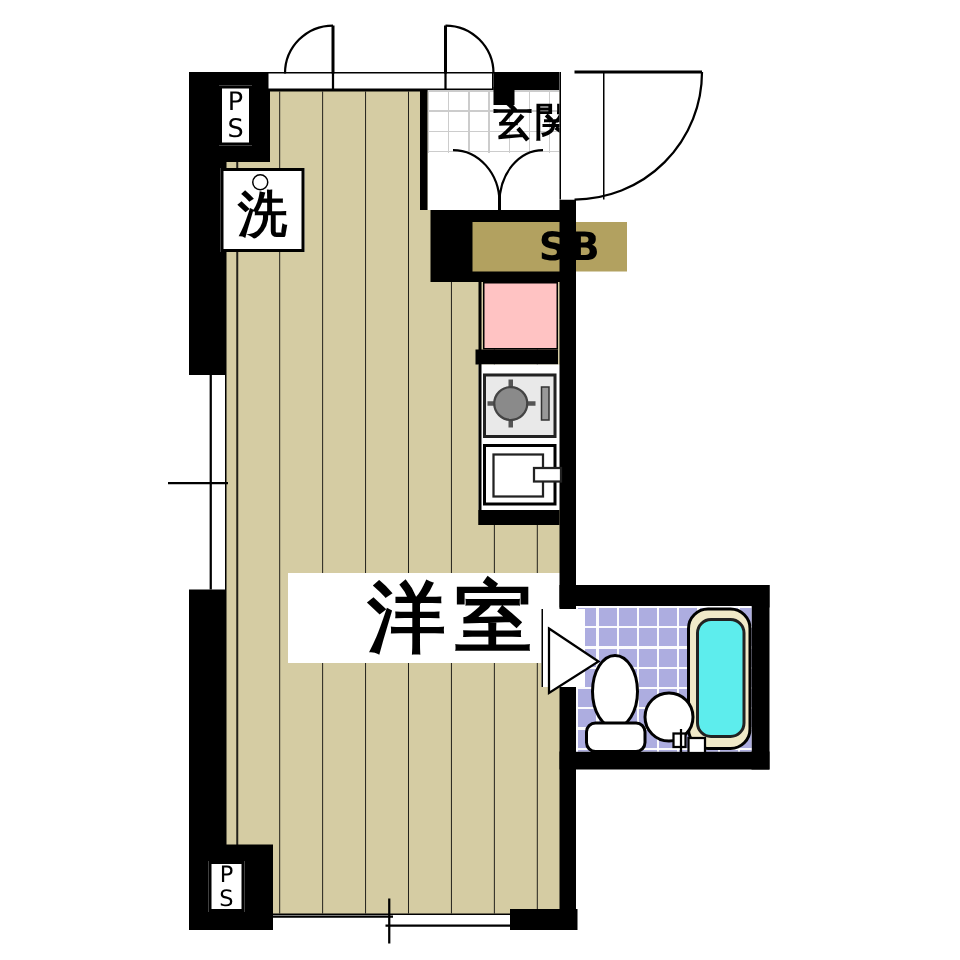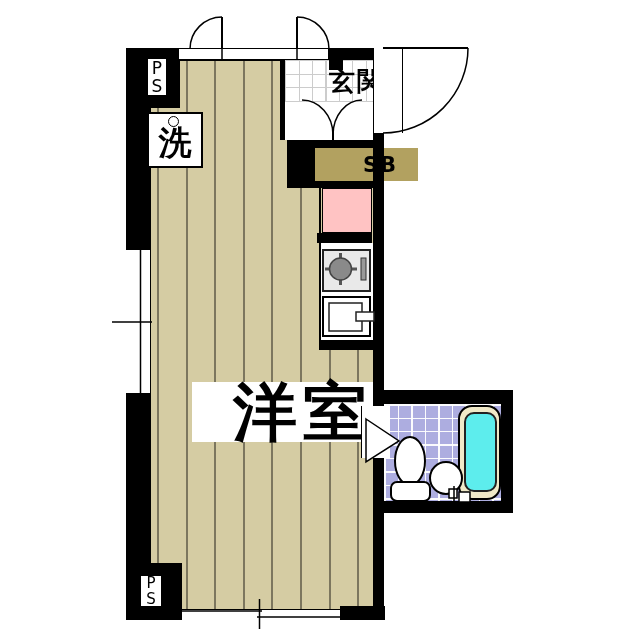--- a/index.html
+++ b/index.html
@@ -27,35 +27,35 @@
 
   <div class="floor" style="left:150px;top:60px;width:223px;height:548px;"></div>
 
   <div class="tile-genkan" style="left:285px;top:60px;width:88px;height:42px;"></div>
   <div class="abs" style="left:285px;top:102px;width:88px;height:38px;background:#fff;"></div>
   <div class="abs label" style="left:285px;top:60px;width:88px;height:42px;font-size:26px;font-weight:600;letter-spacing:2px;">玄関</div>
 
   <div class="wall" style="left:280px;top:60px;width:5px;height:80px;"></div>
 
   <div class="wall" style="left:287px;top:140px;width:91px;height:48px;"></div>
-  <div class="abs label" style="left:297px;top:148px;width:75px;height:33px;background:#b2a160;font-size:21px;font-weight:600;letter-spacing:2px;margin-left:18px;">
+  <div class="abs label" style="left:297px;top:148px;width:75px;height:33px;background:#b2a160;font-size:26px;font-weight:600;letter-spacing:2px;margin-left:18px;">
     <span>SB</span>
   </div>
 
   <div class="abs" style="left:322px;top:188px;width:50px;height:45px;background:#ffc3c3;border:1px solid #000;box-sizing:border-box;"></div>
 
   <div class="wall" style="left:317px;top:233px;width:55px;height:10px;"></div>
   <div class="abs" style="left:319px;top:243px;width:54px;height:97px;background:#fff;"></div>
   <div class="wall" style="left:319px;top:188px;width:2px;height:162px;"></div>
   <div class="abs" style="left:322px;top:249px;width:49px;height:43px;background:#e9e9e9;border:2px solid #222;box-sizing:border-box;"></div>
   <div class="whitebox" style="left:322px;top:296px;width:49px;height:41px;"></div>
   <div class="wall" style="left:319px;top:340px;width:54px;height:10px;"></div>
 
   <div class="abs label" style="left:192px;top:382px;width:166px;height:60px;background:#fff;">
-    <span style="font-size:64px;font-weight:600;letter-spacing:6px;">洋室</span>
+    <span style="font-size:52px;font-weight:600;letter-spacing:6px;">洋室</span>
   </div>
 
   <div class="wall" style="left:126px;top:48px;width:54px;height:60px;"></div>
   <div class="abs" style="left:178px;top:48px;width:151px;height:12px;background:#fff;border:1.5px solid #000;box-sizing:border-box;"></div>
   <div class="wall" style="left:329px;top:48px;width:44px;height:12px;"></div>
   <div class="wall" style="left:329px;top:58px;width:14px;height:12px;"></div>
   <div class="wall" style="left:126px;top:108px;width:24px;height:142px;"></div>
   <div class="wall" style="left:126px;top:393px;width:24px;height:172px;"></div>
   <div class="wall" style="left:126px;top:563px;width:56px;height:57px;"></div>
   <div class="wall" style="left:340px;top:606px;width:45px;height:14px;"></div>

